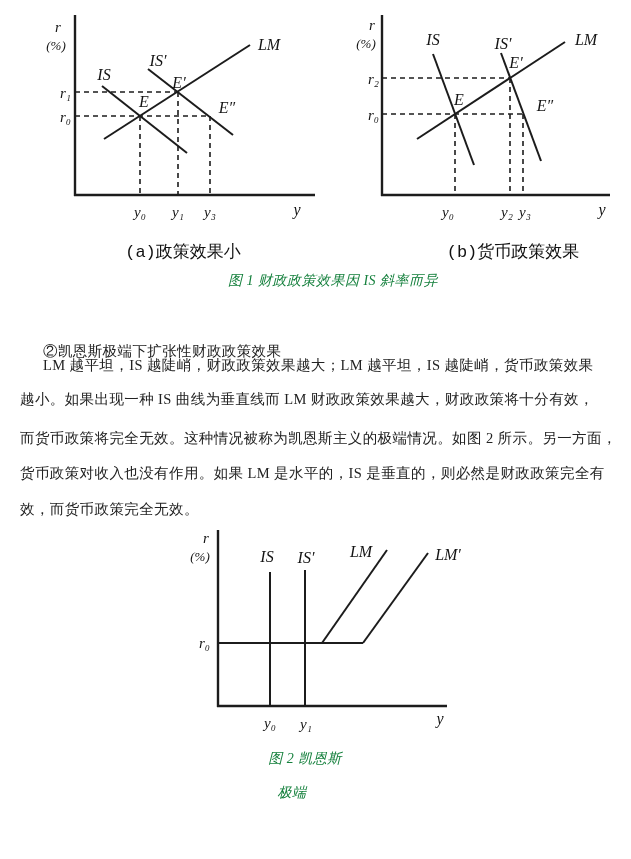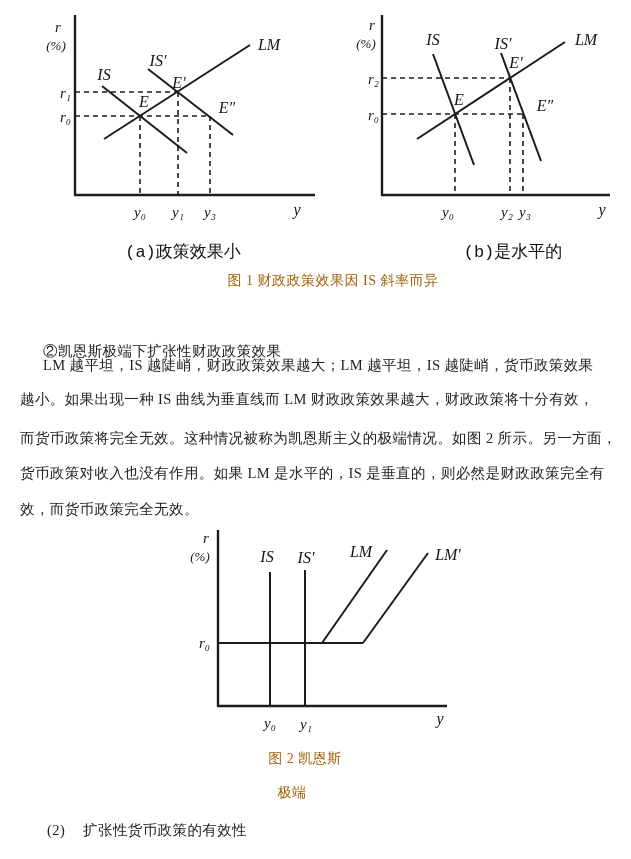--- a/index.html
+++ b/index.html
@@ -21,21 +21,21 @@
   .pct{font-size:13px;font-style:italic;}
   .cline{stroke:#1c1c1c;stroke-width:2;fill:none;}
   .axis{stroke:#1c1c1c;stroke-width:2.4;fill:none;}
   .dash{stroke:#1c1c1c;stroke-width:1.6;fill:none;stroke-dasharray:5 4;}
   .cap{
     position:absolute;transform:translateX(-50%);
     font-size:17px;white-space:nowrap;color:#111;font-family:Liberation Mono, monospace;
   }
   .figcap{
     position:absolute;transform:translateX(-50%);
-    font-size:14px;white-space:nowrap;color:#a16207;letter-spacing:0.5px;
+    font-size:14px;white-space:nowrap;color:#15803d;letter-spacing:0.5px;font-style:italic;
   }
   .bodyline{
     position:absolute;font-size:14.5px;white-space:nowrap;
     color:#222;letter-spacing:0.4px;
   }
   .footer-line{position:absolute;font-size:14.5px;color:#222;letter-spacing:0.4px;}
   .footer-line .idx{display:inline-block;margin-right:18px;}
 </style>
 </head>
 <body>
@@ -96,21 +96,21 @@
     <text class="math" x="215" y="101" text-anchor="middle">E″</text>
     <text class="math-sm" x="49" y="74" text-anchor="end">r₂</text>
     <text class="math-sm" x="49" y="110" text-anchor="end">r₀</text>
     <text class="math-sm" x="118" y="207" text-anchor="middle">y₀</text>
     <text class="math-sm" x="177" y="207" text-anchor="middle">y₂</text>
     <text class="math-sm" x="195" y="207" text-anchor="middle">y₃</text>
     <text class="math" x="272" y="205" text-anchor="middle">y</text>
   </svg>
 
   <div class="cap" style="left:183px;top:240px;">(a)政策效果小</div>
-  <div class="cap" style="left:513px;top:240px;">(b)是水平的</div>
+  <div class="cap" style="left:513px;top:240px;">(b)货币政策效果</div>
   <div class="figcap" style="left:333px;top:272px;">图 1 财政政策效果因 IS 斜率而异</div>
 
   <div class="bodyline" style="left:43px;top:312px;margin-top:30px;">②凯恩斯极端下扩张性财政政策效果</div>
   <div class="bodyline" style="left:43px;top:356px;">LM 越平坦，IS 越陡峭，财政政策效果越大；LM 越平坦，IS 越陡峭，货币政策效果</div>
   <div class="bodyline" style="left:20px;top:390px;">越小。如果出现一种 IS 曲线为垂直线而 LM 财政政策效果越大，财政政策将十分有效，</div>
   <div class="bodyline" style="left:20px;top:429px;">而货币政策将完全无效。这种情况被称为凯恩斯主义的极端情况。如图 2 所示。另一方面，</div>
   <div class="bodyline" style="left:20px;top:464px;">货币政策对收入也没有作用。如果 LM 是水平的，IS 是垂直的，则必然是财政政策完全有</div>
   <div class="bodyline" style="left:20px;top:500px;">效，而货币政策完全无效。</div>
 
   <svg class="fig" style="left:160px;top:525px;" width="320" height="215" viewBox="0 0 320 215">
@@ -131,17 +131,14 @@
     <text class="math" x="288" y="35" text-anchor="middle">LM′</text>
     <text class="math-sm" x="50" y="123" text-anchor="end">r₀</text>
     <text class="math-sm" x="110" y="203" text-anchor="middle">y₀</text>
     <text class="math-sm" x="146" y="204" text-anchor="middle">y₁</text>
     <text class="math" x="280" y="199" text-anchor="middle">y</text>
   </svg>
 
   <div class="figcap" style="left:305px;top:750px;">图 2 凯恩斯</div>
   <div class="figcap" style="left:292px;top:784px;">极端</div>
 
-  <div class="footer-line" style="left:47px;top:821px;">
-    <span class="idx">(2)</span><span>扩张性货币政策的有效性</span>
-  </div>
 
 </div>
 
 </body></html>

